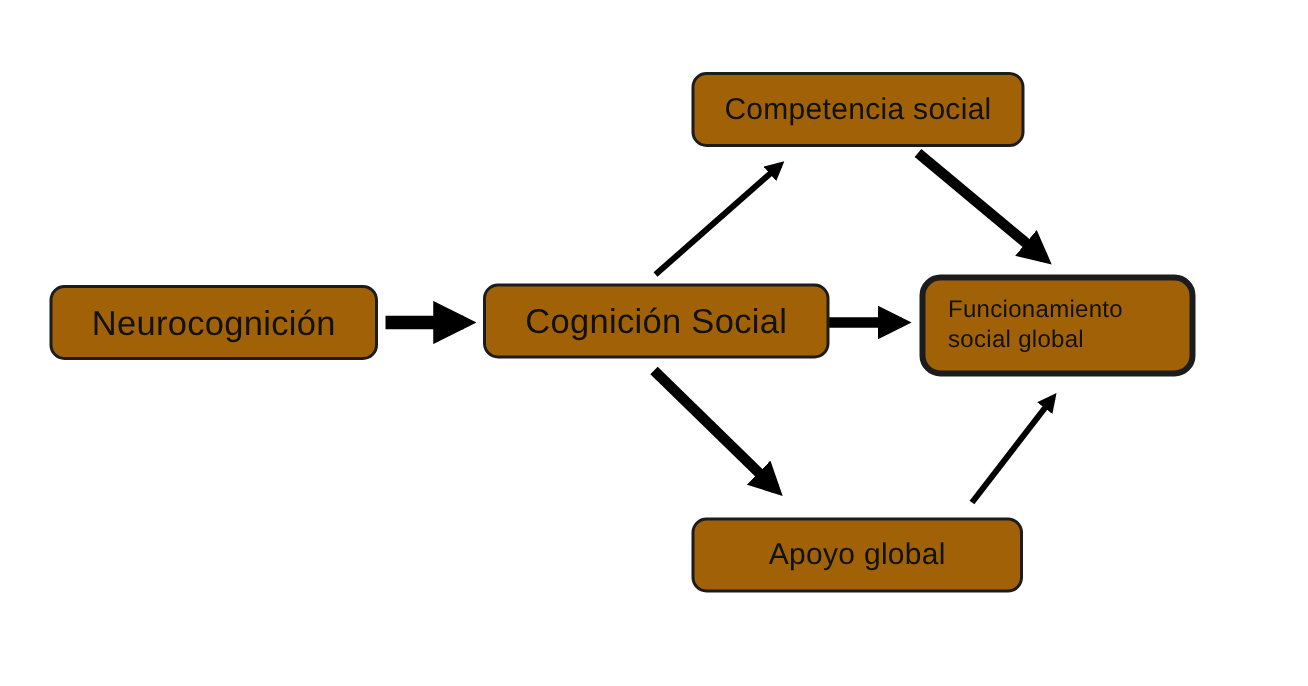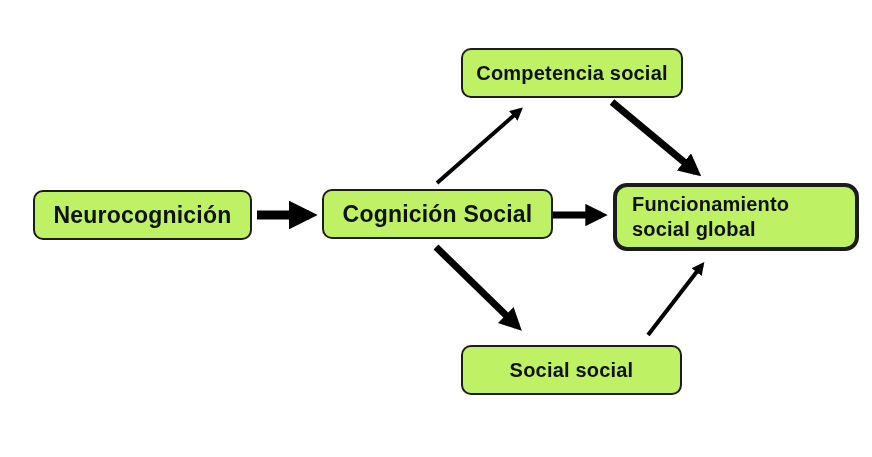--- a/index.html
+++ b/index.html
@@ -24,22 +24,22 @@
     pointer-events: none;
   }
   .node {
     position: absolute;
     box-sizing: border-box;
     display: flex;
     align-items: center;
     justify-content: center;
     border: 2px solid #1c1c1c;
     border-radius: 10px;
-    background: #bef264;
-    font-weight: bold;
+    background: #a16207;
+    font-weight: normal;
     color: #111111;
     text-align: center;
     white-space: nowrap;
     letter-spacing: 0.2px;
   }
   .node-neurocognicion {
     left: 33px; top: 190px;
     width: 219px; height: 50px;
     font-size: 23px;
   }
@@ -48,22 +48,22 @@
     width: 231px; height: 50px;
     font-size: 23px;
   }
   .node-competencia-social {
     left: 461px; top: 48px;
     width: 222px; height: 50px;
     font-size: 20px;
   }
   .node-funcionamiento {
     left: 613px; top: 183px;
-    width: 246px; height: 68px;
-    font-size: 20px;
+    width: 184px; height: 68px;
+    font-size: 16px;
     border-width: 4px;
     border-radius: 14px;
     justify-content: flex-start;
     text-align: left;
     padding-left: 15px;
     padding-right: 8px;
     white-space: normal;
     line-height: 1.25;
   }
   .node-apoyo-social {
@@ -102,16 +102,16 @@
 
   <div class="node node-competencia-social">
     <span>Competencia social</span>
   </div>
 
   <div class="node node-funcionamiento">
     <span>Funcionamiento social global</span>
   </div>
 
   <div class="node node-apoyo-social">
-    <span>Social social</span>
+    <span>Apoyo global</span>
   </div>
 
 </div>
 
 </body></html>

